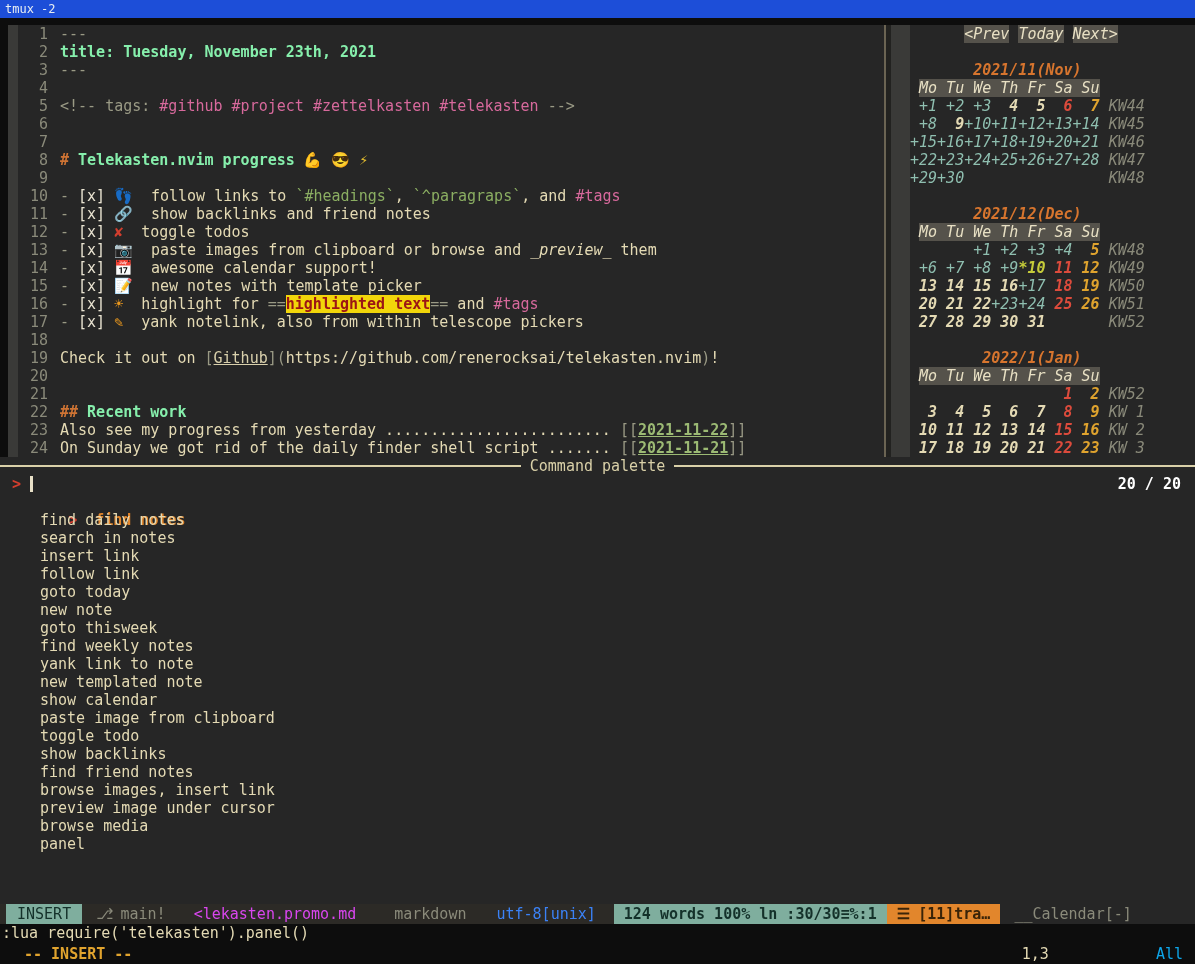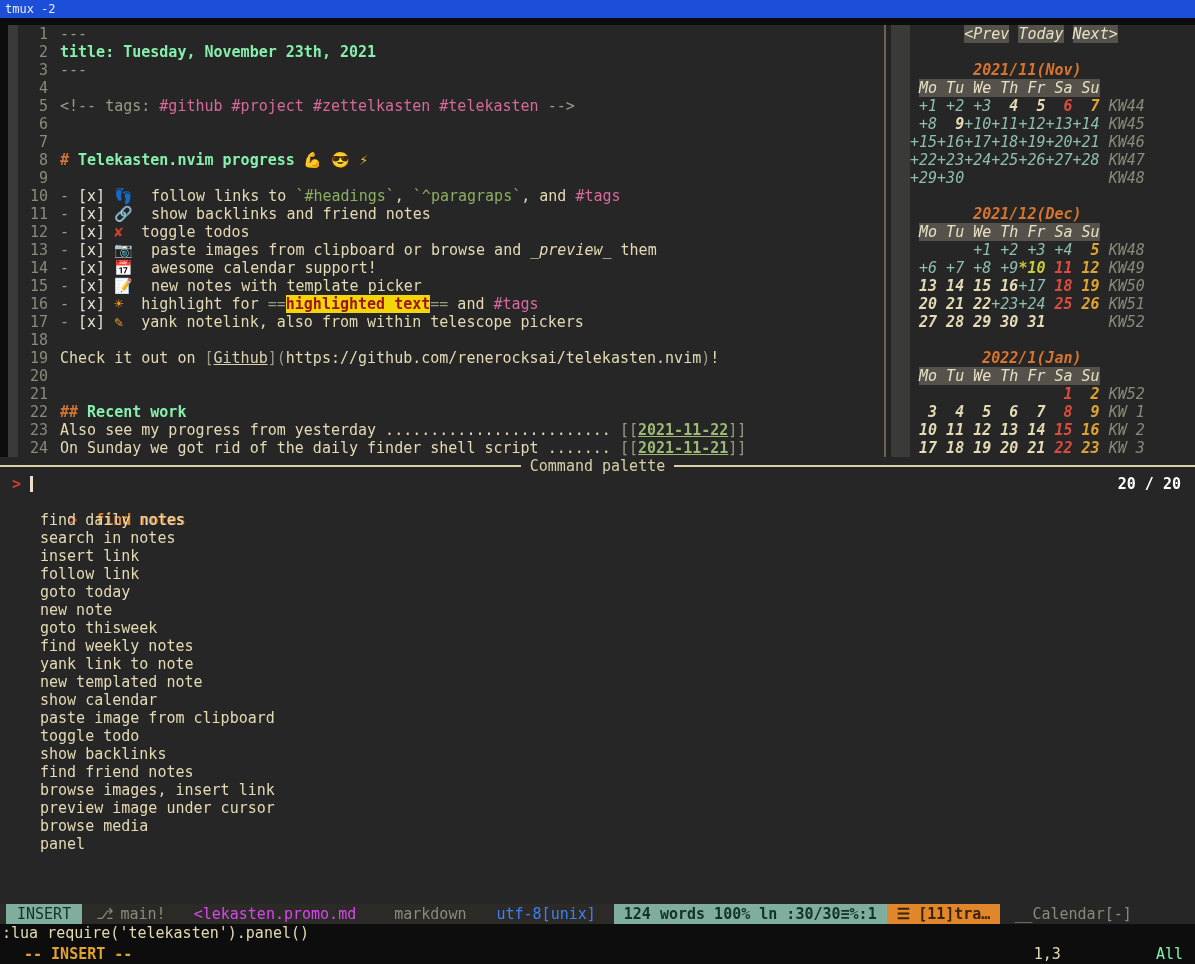--- a/index.html
+++ b/index.html
@@ -80,21 +80,21 @@
   .sb-enc{color:#3b82f6;padding:0 10px;margin-left:10px;}
   .sb-words{background:#7fae9e;color:#14312a;padding:0 10px;margin-left:8px;font-weight:bold;}
   .sb-tabs{background:#e2862c;color:#3a2408;padding:0 10px;font-weight:bold;}
   .sb-tabs .ticon{margin-right:8px;}
   .sb-cal{background:#262626;color:#8a8a7a;flex:1;padding-left:14px;}
   
   .cmdline{height:19px;background:#0d0d0d;color:#e4dab4;padding-left:2px;flex:none;white-space:pre;}
   .bottom{height:21px;background:#0d0d0d;display:flex;align-items:center;padding-left:24px;flex:none;}
   .mode-msg{color:#e0a32e;font-weight:bold;}
   .pos{margin-left:auto;color:#e4dab4;margin-right:95px;}
-  .scroll{color:#86efac;margin-right:12px;}
+  .scroll{color:#0ea5e9;margin-right:12px;margin-left:12px;}
 </style>
 </head>
 <body>
 
 <div id="screen">
 
   <div class="tmux-bar">
     <span>tmux -2</span>
   </div>
   <div class="topgap"></div>

